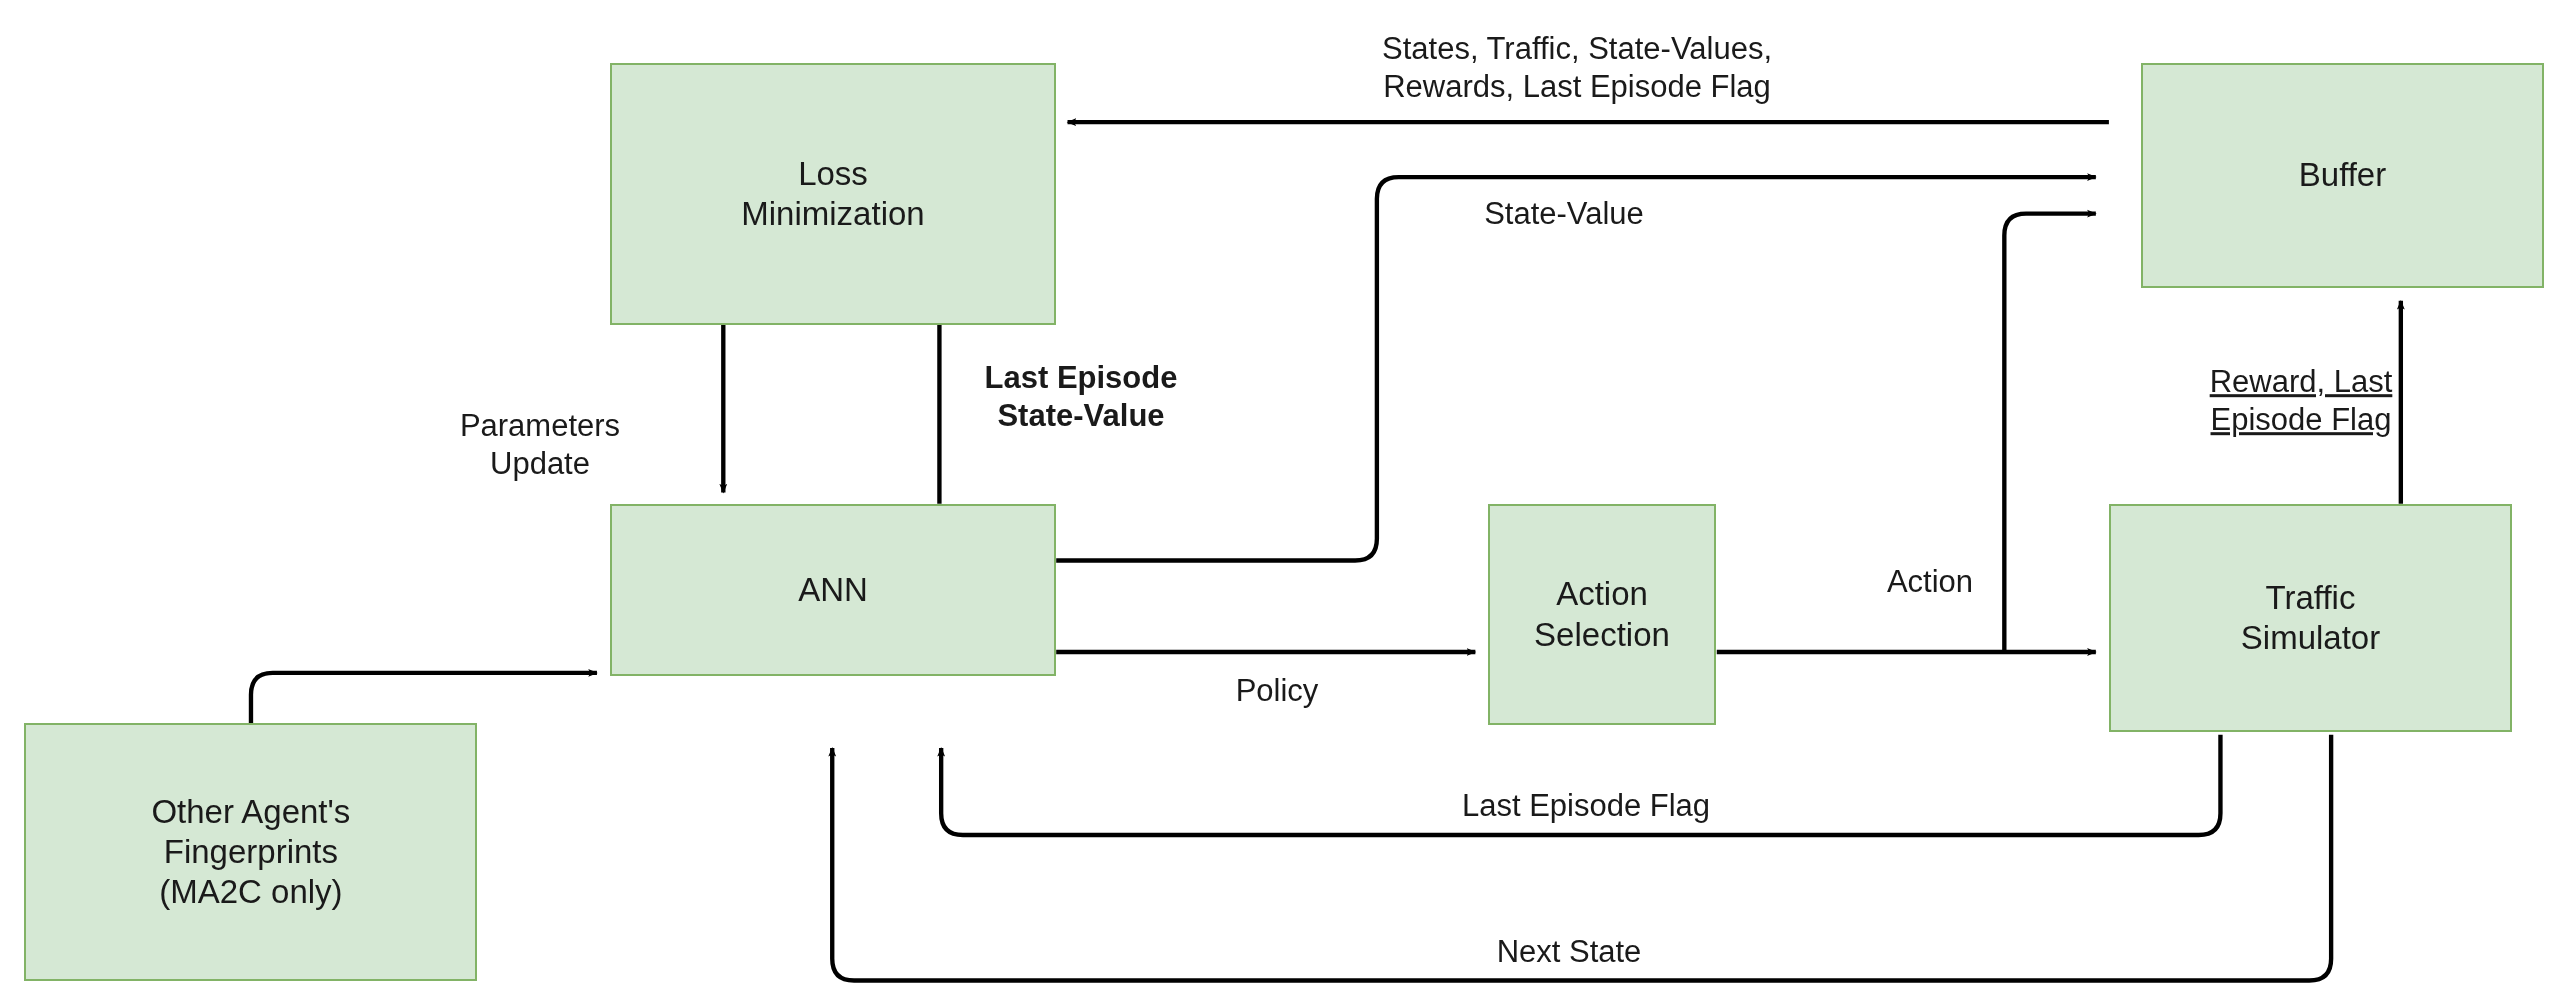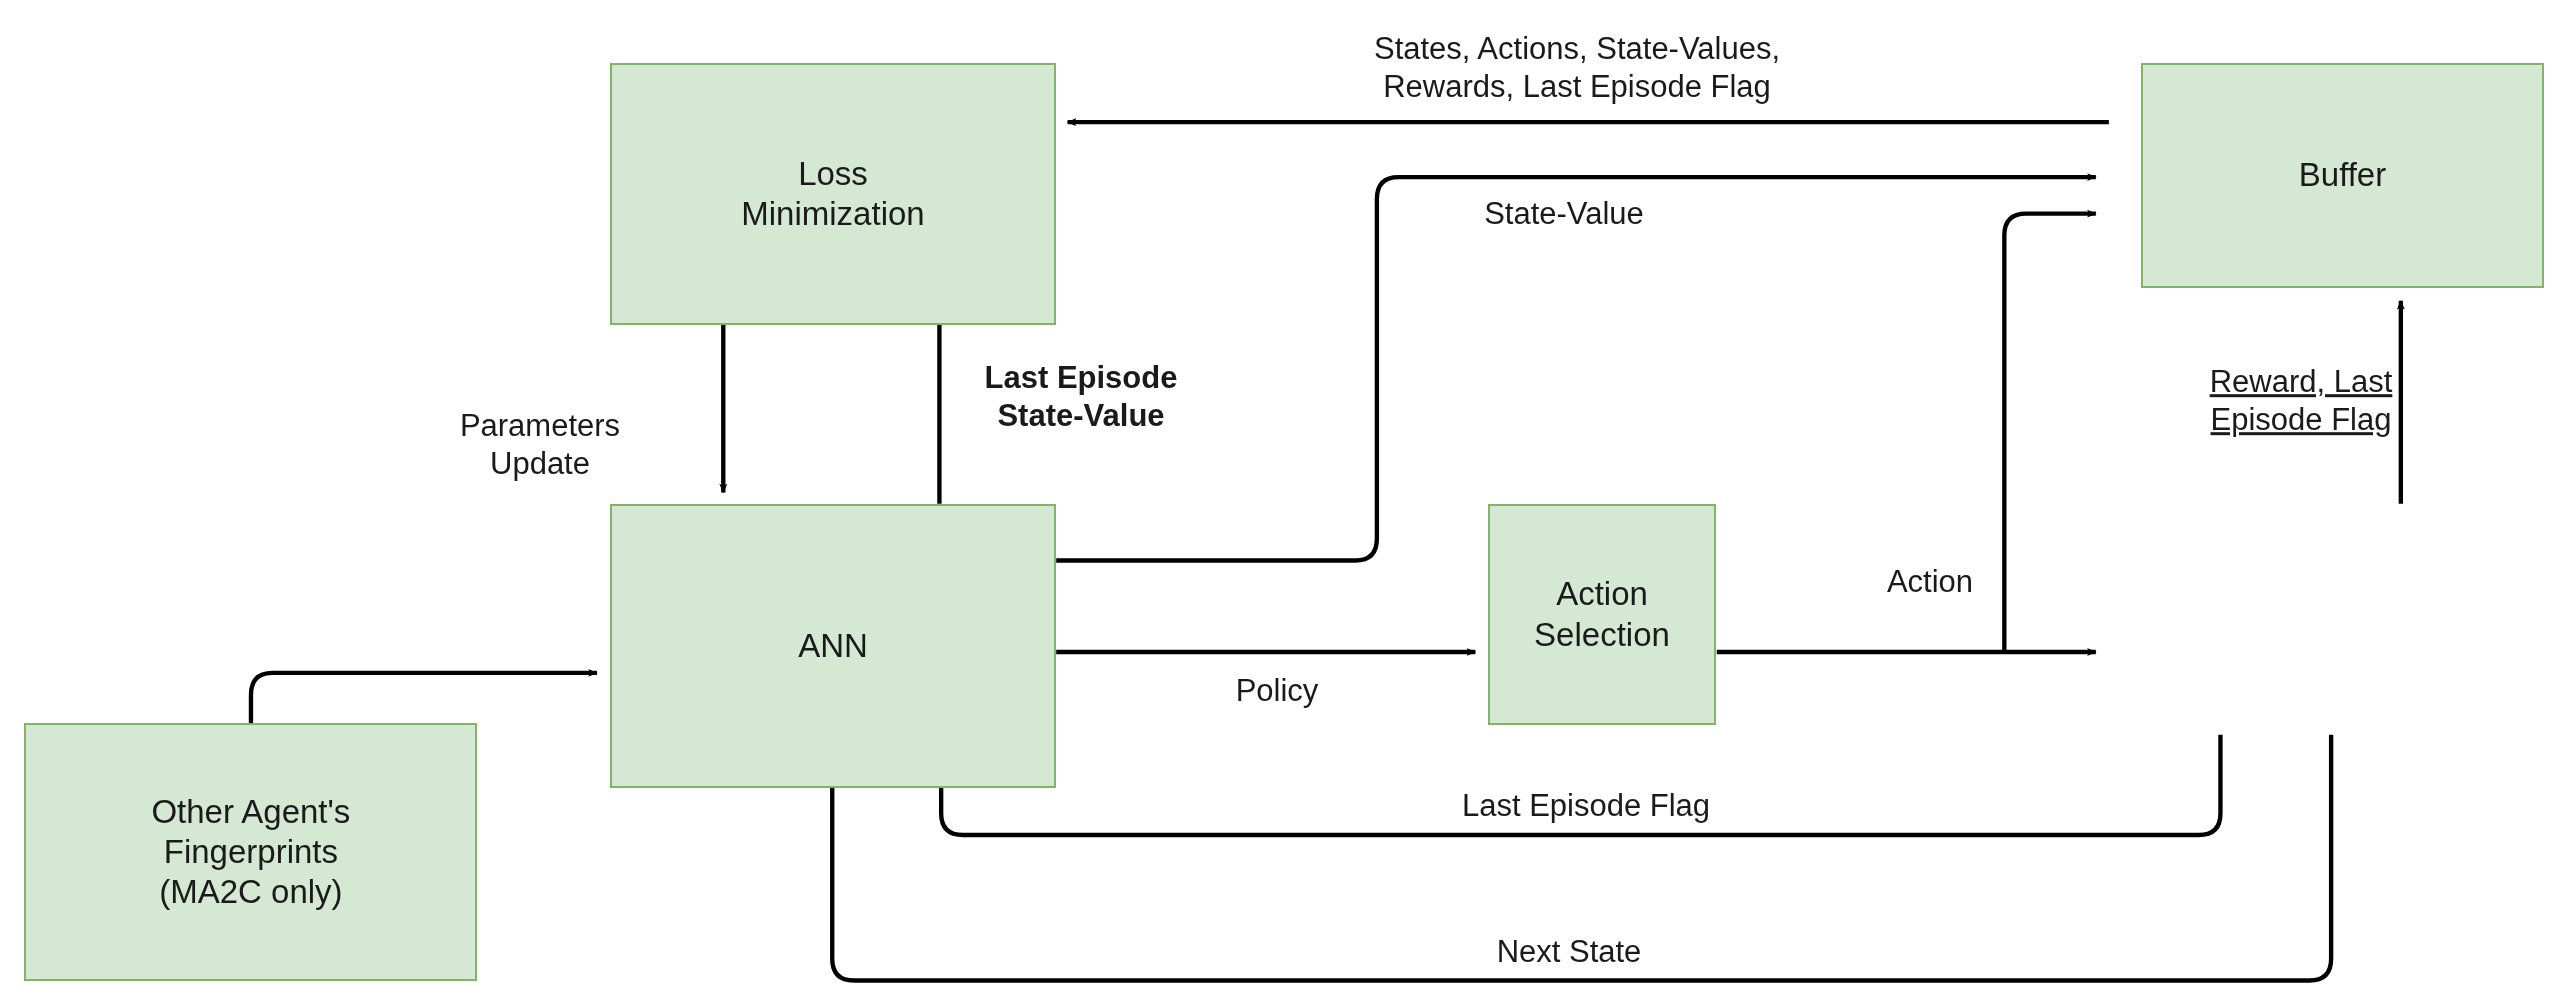--- a/index.html
+++ b/index.html
@@ -89,37 +89,41 @@
 
   <div class="node" style="left:610px; top:63px; width:446px; height:262px;">
     <span>Loss
 Minimization</span>
   </div>
 
   <div class="node" style="left:2109px; top:63px; width:403px; height:225px;margin-left:32px;">
     <span>Buffer</span>
   </div>
 
-  <div class="node" style="left:610px; top:504px; width:446px; height:284px;">
+  <div class="node" style="left:610px; top:504px; width:446px; height:172px;">
     <span>ANN</span>
   </div>
 
   <div class="node" style="left:1488px; top:504px; width:228px; height:221px;">
     <span>Action
 Selection</span>
   </div>
 
+  <div class="node" style="left:2109px; top:504px; width:403px; height:228px;">
+    <span>Traffic
+Simulator</span>
+  </div>
 
   <div class="node" style="left:24.4px; top:723px; width:453px; height:258px;">
     <span>Other Agent's
 Fingerprints
 (MA2C only)</span>
   </div>
 
-  <div class="edge-label" style="left:1577px; top:68px;">States, Actions, State-Values,
+  <div class="edge-label" style="left:1577px; top:68px;">States, Traffic, State-Values,
 Rewards, Last Episode Flag</div>
 
   <div class="edge-label" style="left:1564px; top:214px;">State-Value</div>
 
   <div class="edge-label" style="left:540px; top:397px;margin-top:48px;">Parameters
 Update</div>
 
   <div class="edge-label" style="left:1081px; top:397px;font-weight:bold;">Last Episode
 State-Value</div>
 

